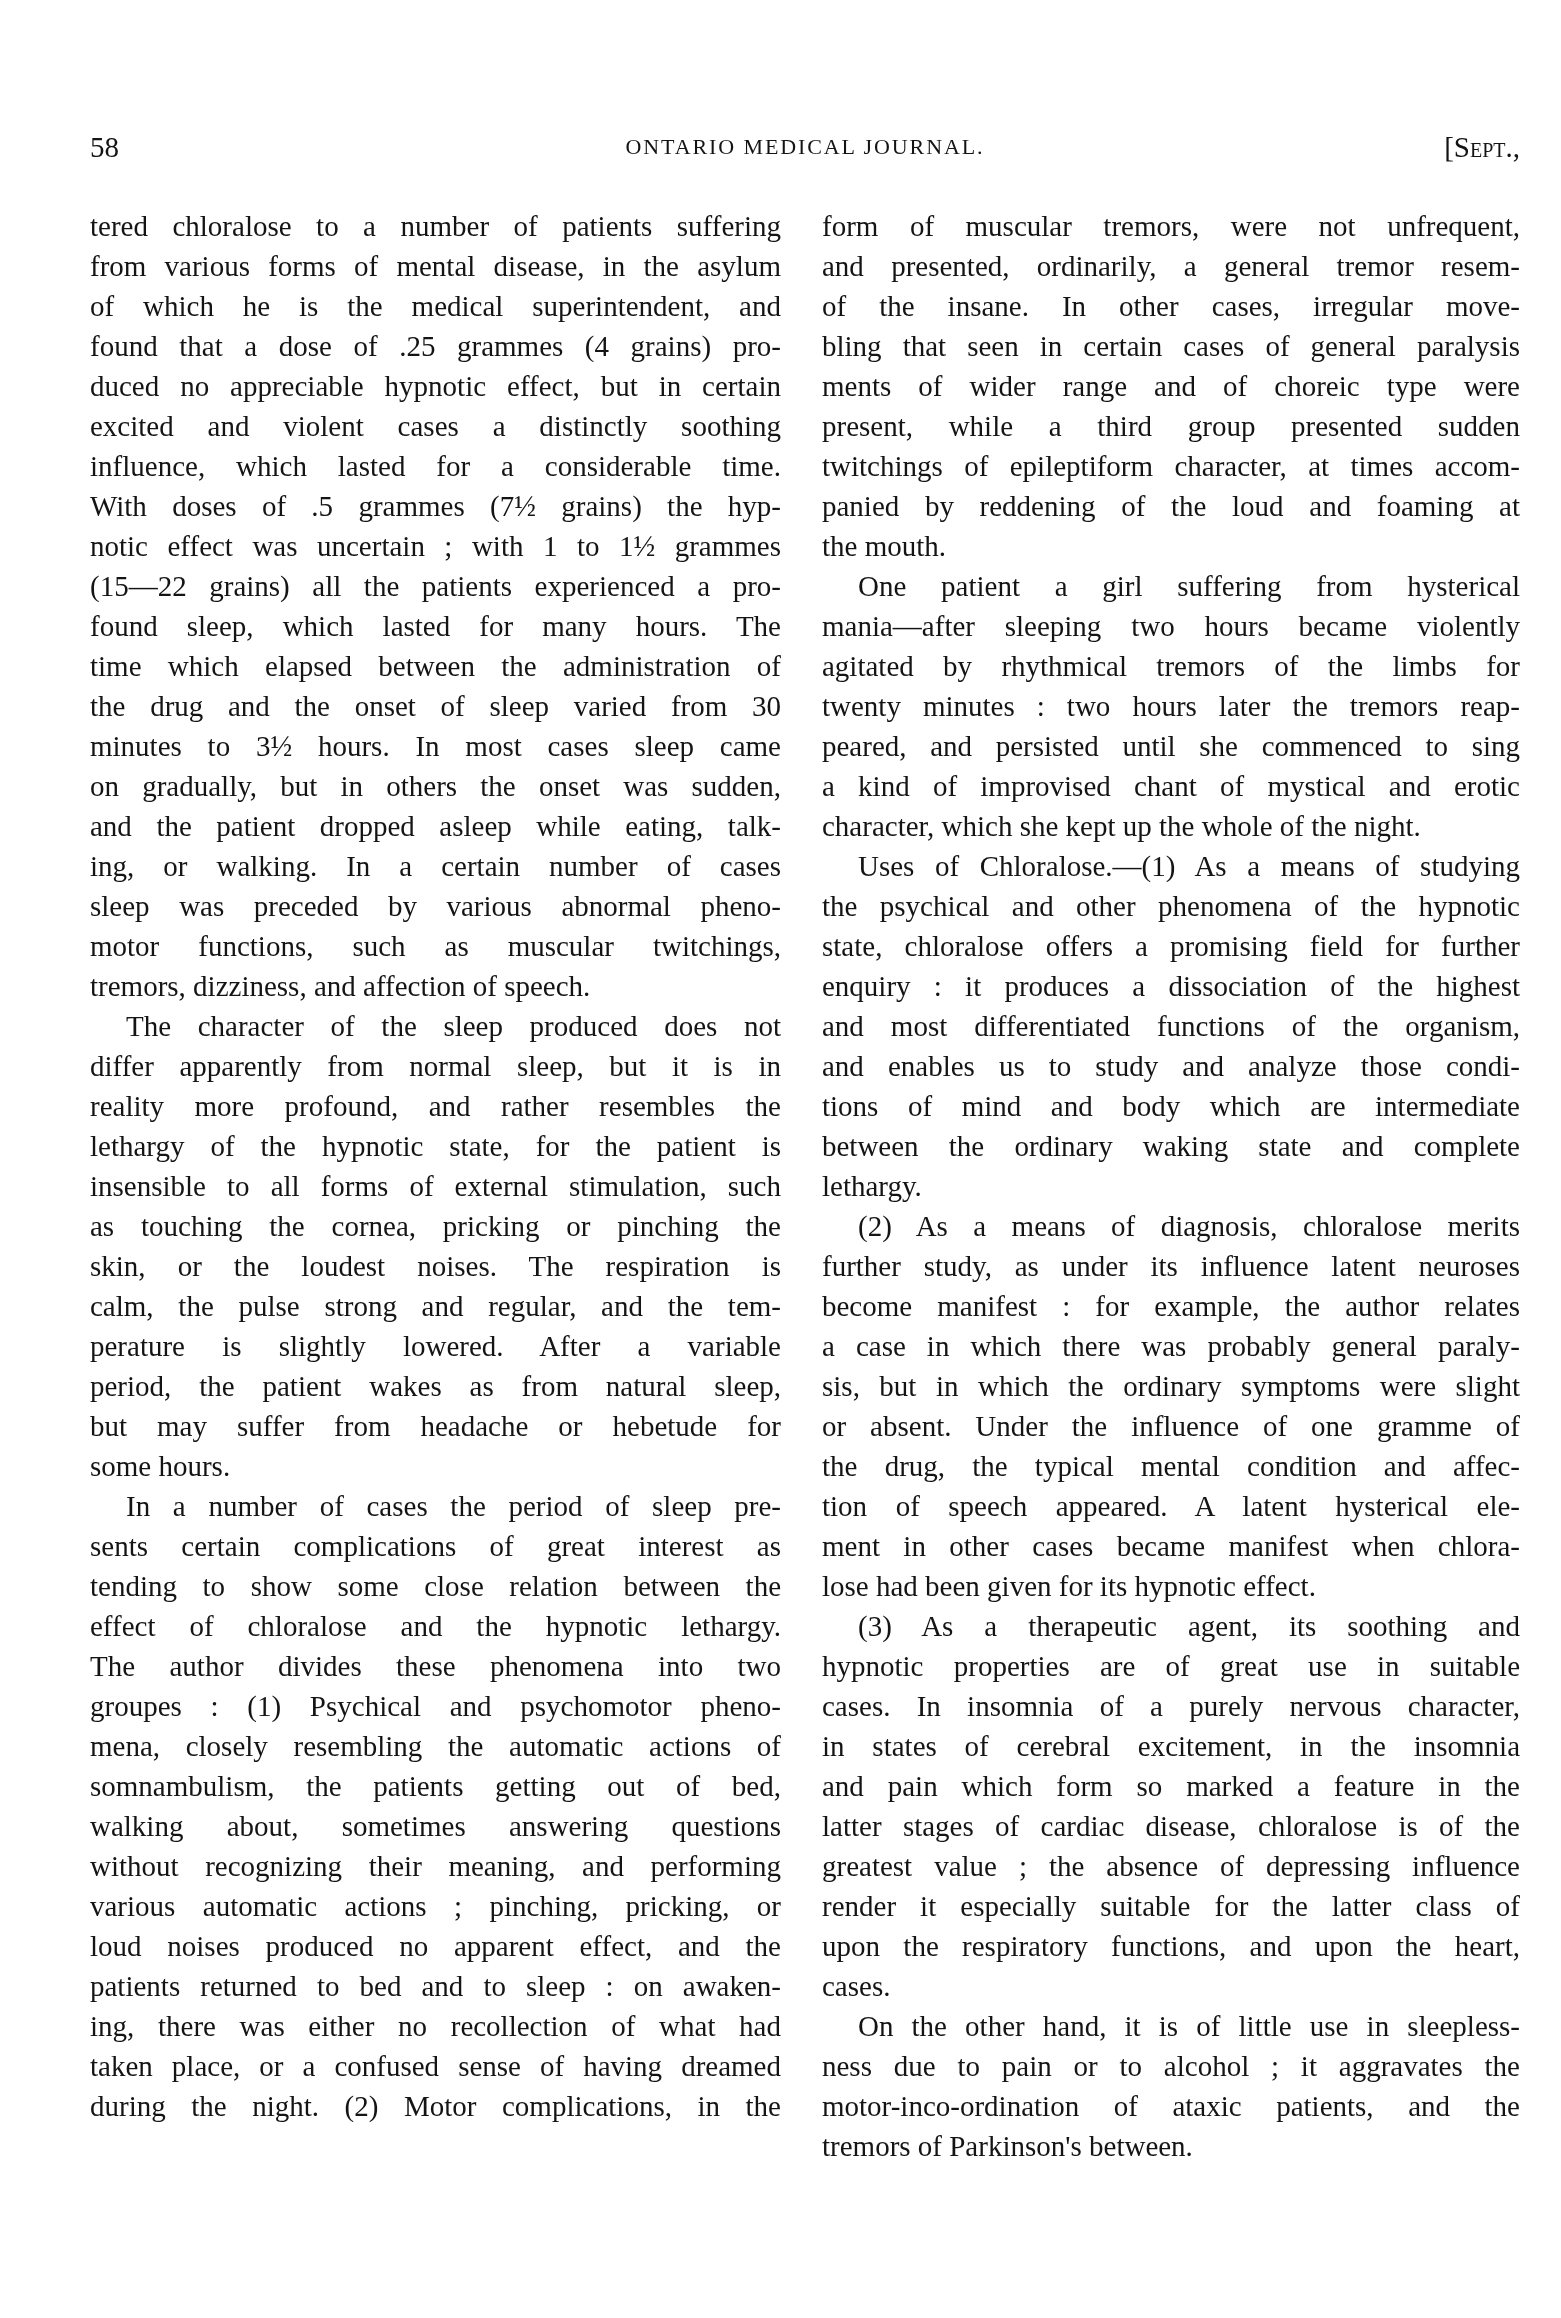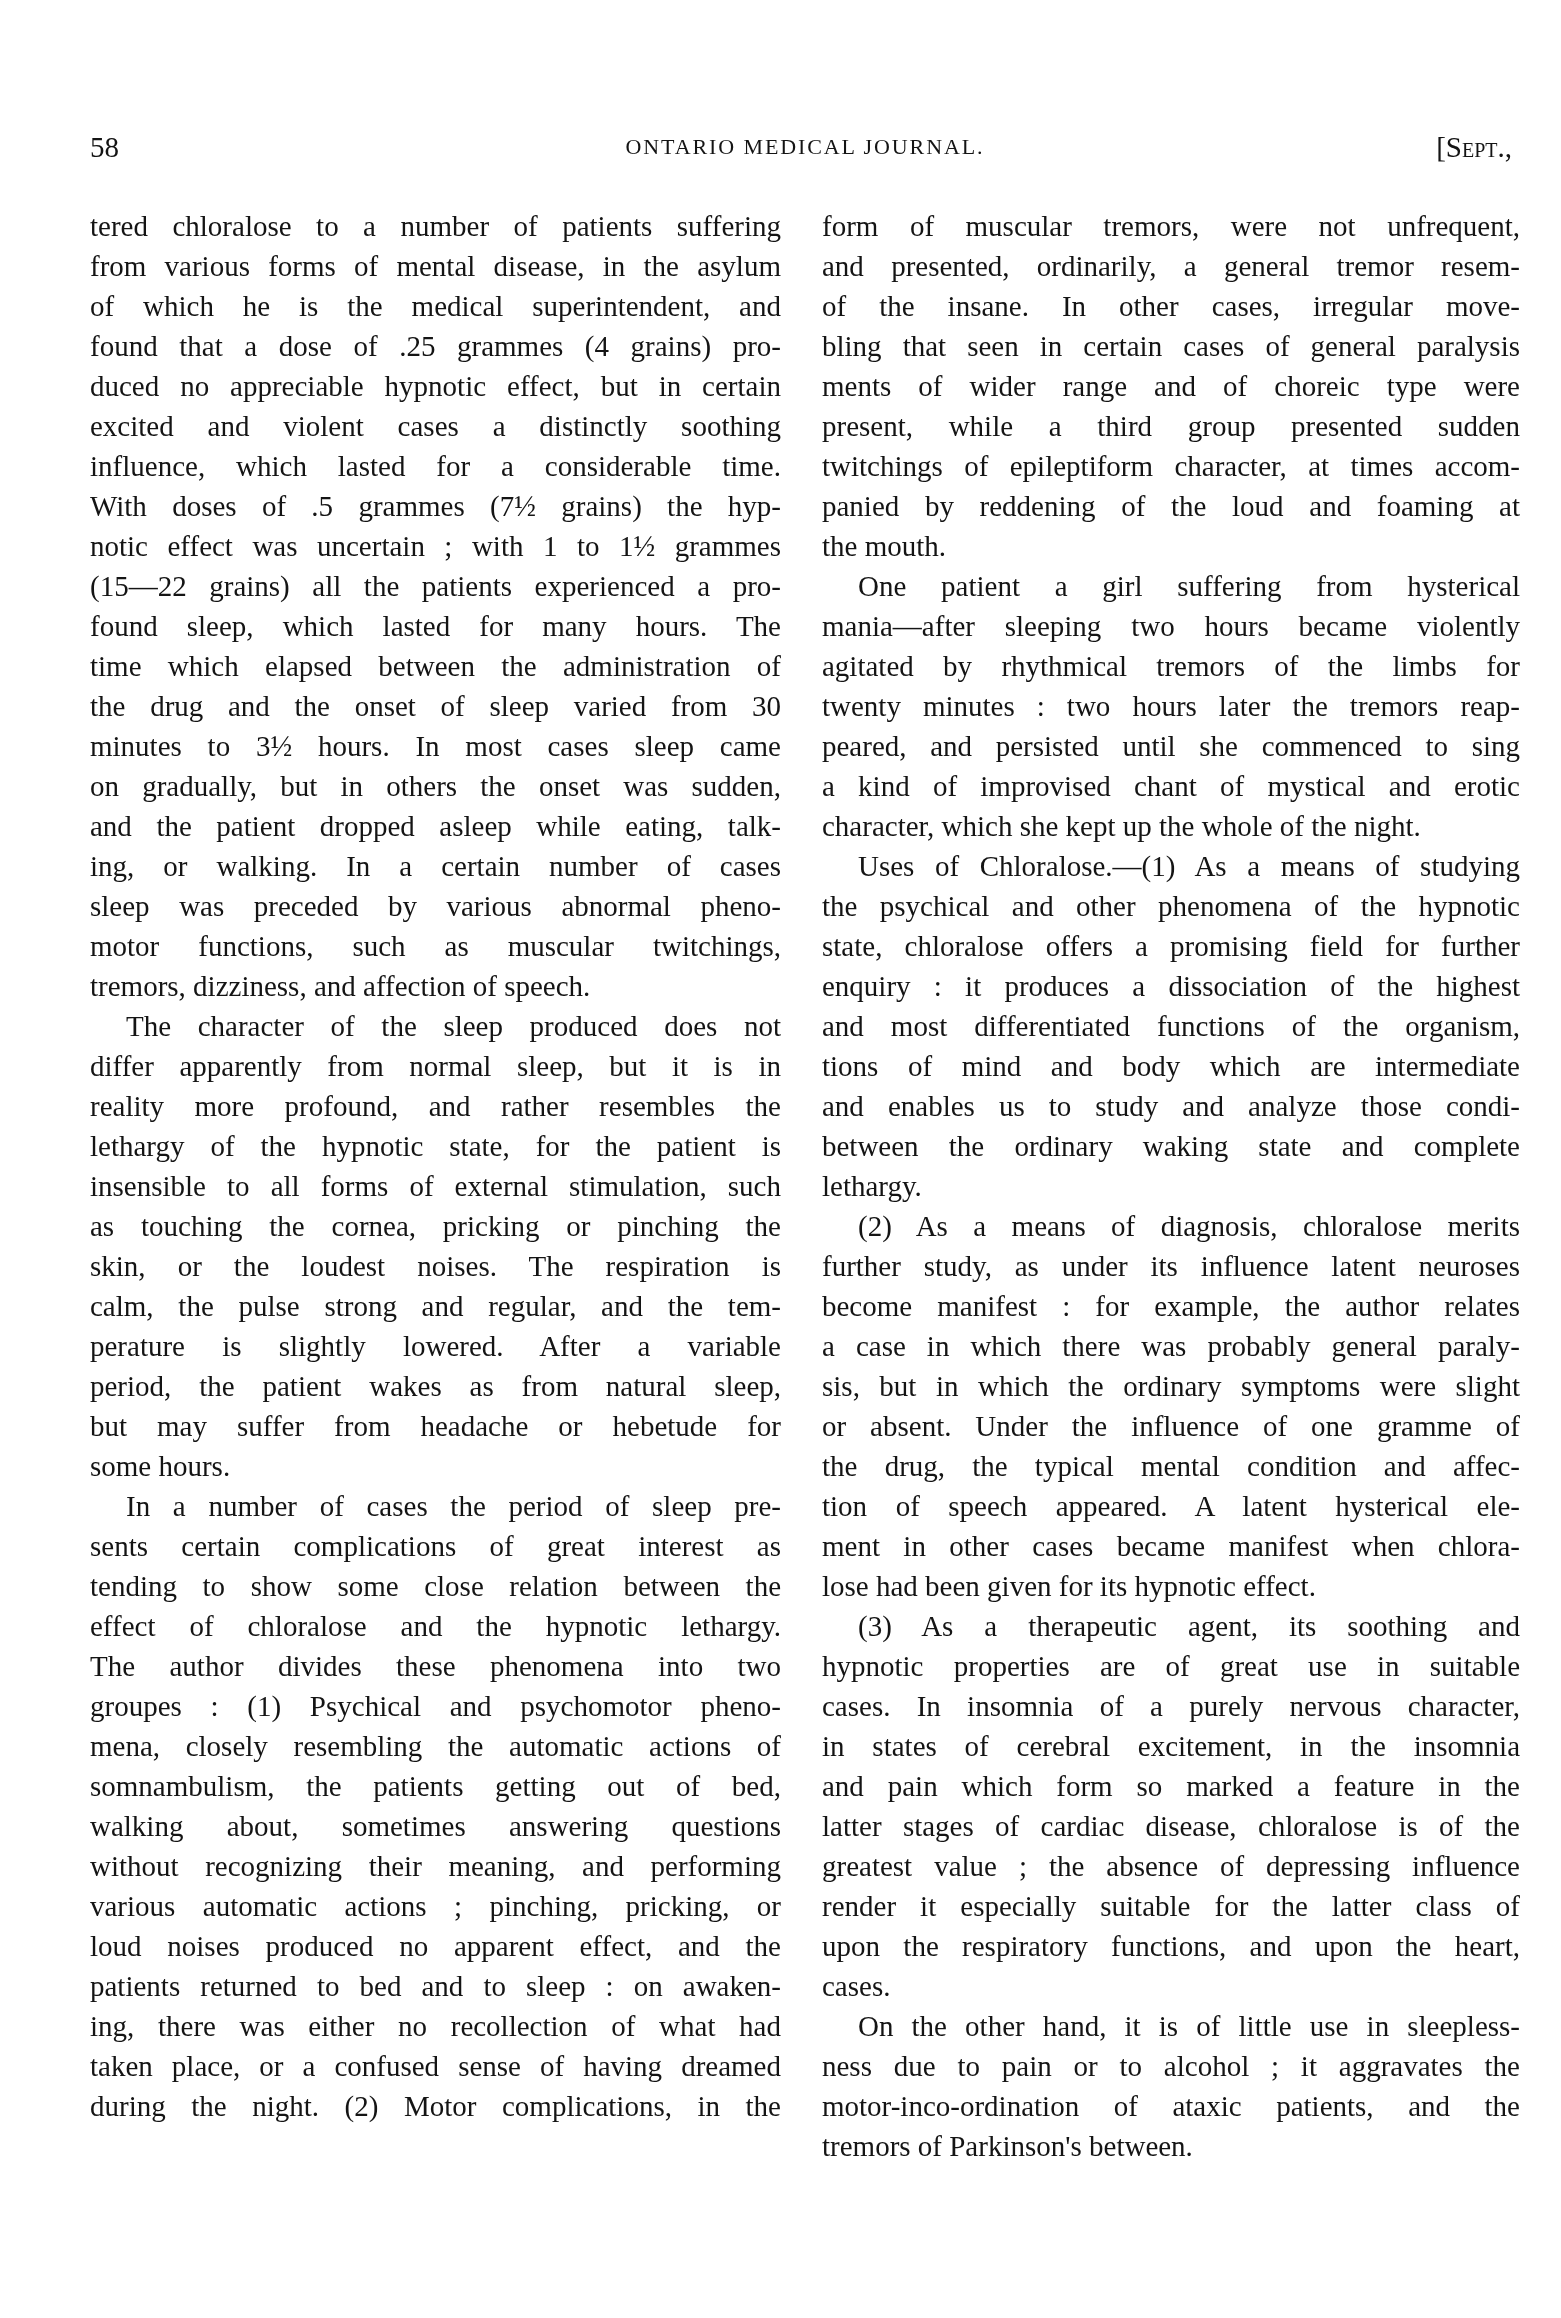--- a/index.html
+++ b/index.html
@@ -3,21 +3,21 @@
 <meta charset="utf-8">
 <style>
   html, body { margin: 0; padding: 0; background: #ffffff; }
   body { width: 1562px; height: 2319px; position: relative; overflow: hidden;
          font-family: "Liberation Serif", "DejaVu Serif", serif; color: #141414; }
   .header { position: absolute; top: 122px; left: 90px; right: 42px; height: 50px;
             font-size: 29px; line-height: 50px; }
   .page-num { position: absolute; left: 0; top: 0; }
   .running-title { position: absolute; left: 0; right: 0; text-align: center;
                    letter-spacing: 1.9px; text-transform: uppercase; font-size: 22px; }
-  .issue { position: absolute; right: 8px; top: 0; font-variant: small-caps; }
+  .issue { position: absolute; right: 0; top: 0; font-variant: small-caps; }
   .col { position: absolute; top: 206px; font-size: 29px; line-height: 40px; }
   .col.left  { left: 90px;  width: 691px; }
   .col.right { left: 822px; width: 698px; }
   .line { display: block; height: 40px; white-space: nowrap; overflow: hidden;
           text-align: justify; text-align-last: justify; }
   .line.last { text-align-last: left; }
   .line.indent { padding-left: 36px; }
   .line .it { }
 </style>
 </head>
@@ -94,22 +94,22 @@
     <span class="line"><span>agitated by rhythmical tremors of the limbs for</span></span>
     <span class="line"><span>twenty minutes : two hours later the tremors reap-</span></span>
     <span class="line"><span>peared, and persisted until she commenced to sing</span></span>
     <span class="line"><span>a kind of improvised chant of mystical and erotic</span></span>
     <span class="line last"><span>character, which she kept up the whole of the night.</span></span>
     <span class="line indent"><span class="it">Uses of Chloralose.</span><span>—(1) As a means of studying</span></span>
     <span class="line"><span>the psychical and other phenomena of the hypnotic</span></span>
     <span class="line"><span>state, chloralose offers a promising field for further</span></span>
     <span class="line"><span>enquiry : it produces a dissociation of the highest</span></span>
     <span class="line"><span>and most differentiated functions of the organism,</span></span>
+    <span class="line"><span>and enables us to study and analyze those condi-</span></span>
     <span class="line"><span>tions of mind and body which are intermediate</span></span>
-    <span class="line"><span>and enables us to study and analyze those condi-</span></span>
     <span class="line"><span>between the ordinary waking state and complete</span></span>
     <span class="line last"><span>lethargy.</span></span>
     <span class="line indent"><span>(2) As a means of diagnosis, chloralose merits</span></span>
     <span class="line"><span>further study, as under its influence latent neuroses</span></span>
     <span class="line"><span>become manifest : for example, the author relates</span></span>
     <span class="line"><span>a case in which there was probably general paraly-</span></span>
     <span class="line"><span>sis, but in which the ordinary symptoms were slight</span></span>
     <span class="line"><span>or absent. Under the influence of one gramme of</span></span>
     <span class="line"><span>the drug, the typical mental condition and affec-</span></span>
     <span class="line"><span>tion of speech appeared. A latent hysterical ele-</span></span>

